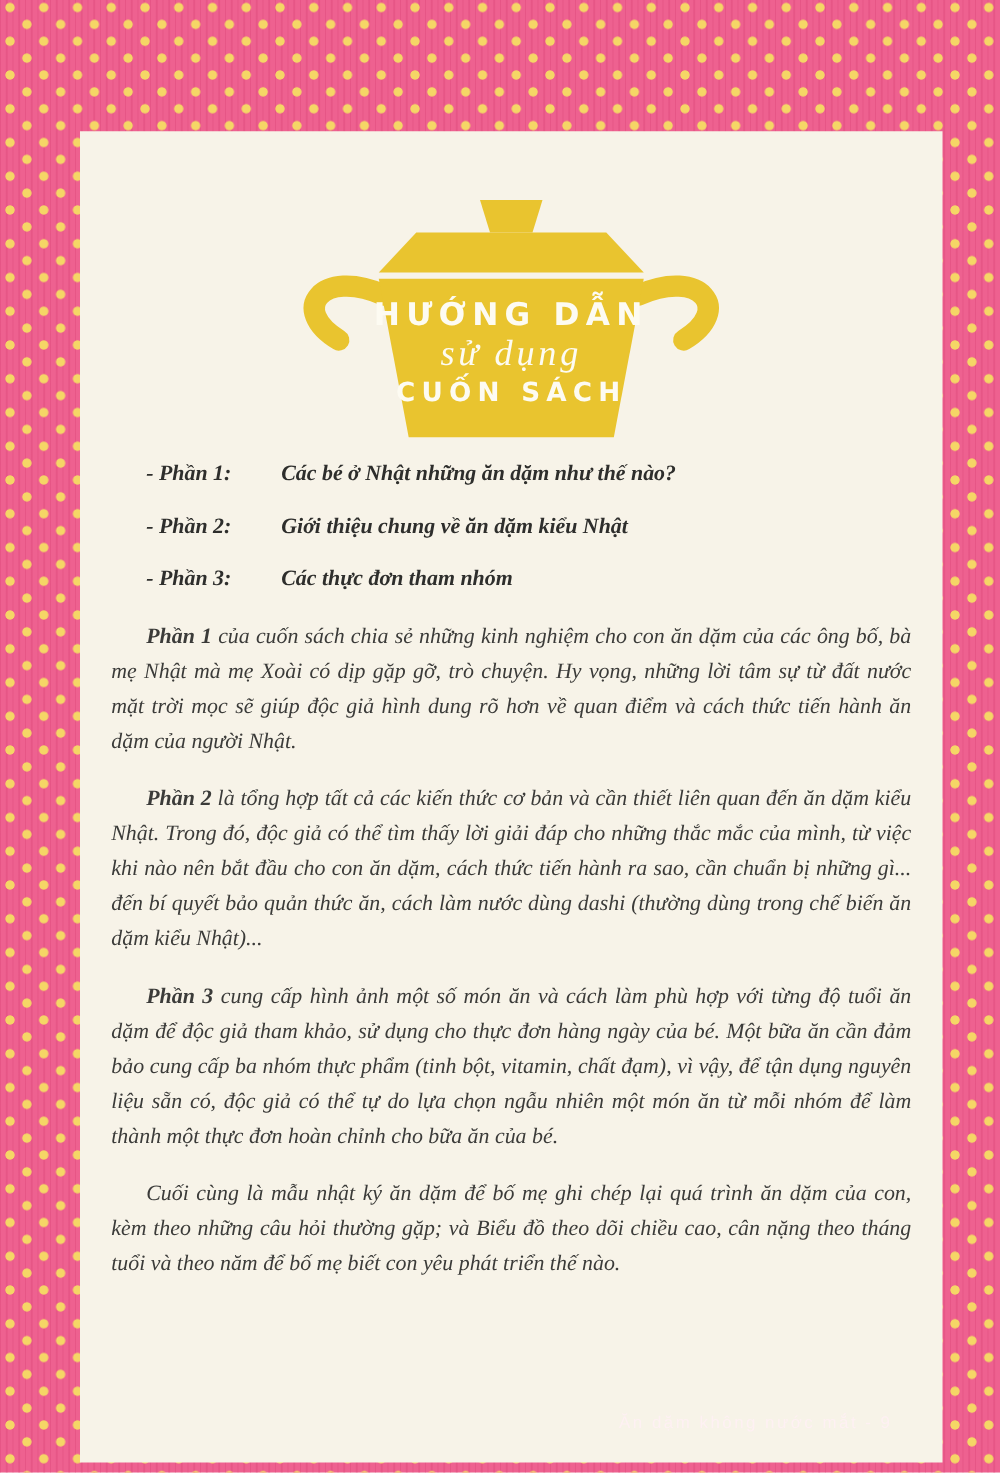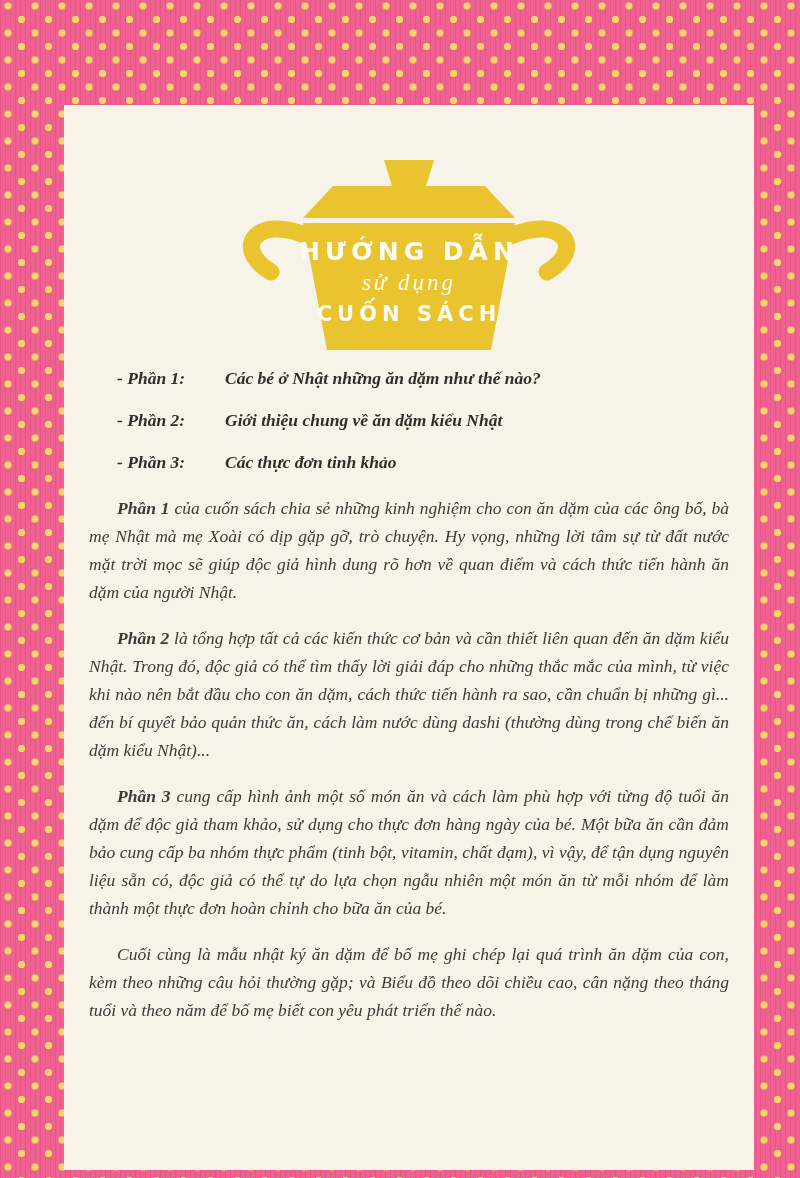--- a/index.html
+++ b/index.html
@@ -43,21 +43,21 @@
     left: 0; right: 0; top: 76px;
     text-align: center;
     color: #fdfbf2;
     font-family: "DejaVu Sans", "Liberation Sans", sans-serif;
   }
   .pot-line1 {
     font-size: 25px; font-weight: bold; letter-spacing: 5px; line-height: 32px;
   }
   .pot-line2 {
     font-family: "Liberation Serif", serif;
-    font-style: italic; font-size: 23px; line-height: 30px; letter-spacing: 3px;
+    font-style: italic; font-size: 29px; line-height: 30px; letter-spacing: 3px;
   }
   .pot-line3 {
     font-size: 21px; font-weight: bold; letter-spacing: 5px; line-height: 32px;
   }
 
   
   .intro {
     margin: 36px 0 0 0;
     font-size: 17.5px;
     line-height: 28px;
@@ -125,21 +125,21 @@
       <div class="toc-item">
         <span class="toc-label">- Phần 1:</span>
         <span class="toc-text">Các bé ở Nhật những ăn dặm như thế nào?</span>
       </div>
       <div class="toc-item">
         <span class="toc-label">- Phần 2:</span>
         <span class="toc-text">Giới thiệu chung về ăn dặm kiểu Nhật</span>
       </div>
       <div class="toc-item">
         <span class="toc-label">- Phần 3:</span>
-        <span class="toc-text">Các thực đơn tinh khảo</span>
+        <span class="toc-text">Các thực đơn tham nhóm</span>
       </div>
     </div>
 
     <p class="para"><strong>Phần 1</strong><span> của cuốn sách chia sẻ những kinh nghiệm cho con ăn dặm của các ông bố, bà mẹ Nhật mà mẹ Xoài có dịp gặp gỡ, trò chuyện. Hy vọng, những lời tâm sự từ đất nước mặt trời mọc sẽ giúp độc giả hình dung rõ hơn về quan điểm và cách thức tiến hành ăn dặm của người Nhật.</span></p>
 
     <p class="para"><strong>Phần 2</strong><span> là tổng hợp tất cả các kiến thức cơ bản và cần thiết liên quan đến ăn dặm kiểu Nhật. Trong đó, độc giả có thể tìm thấy lời giải đáp cho những thắc mắc của mình, từ việc khi nào nên bắt đầu cho con ăn dặm, cách thức tiến hành ra sao, cần chuẩn bị những gì... đến bí quyết bảo quản thức ăn, cách làm nước dùng dashi (thường dùng trong chế biến ăn dặm kiểu Nhật)...</span></p>
 
     <p class="para"><strong>Phần 3</strong><span> cung cấp hình ảnh một số món ăn và cách làm phù hợp với từng độ tuổi ăn dặm để độc giả tham khảo, sử dụng cho thực đơn hàng ngày của bé. Một bữa ăn cần đảm bảo cung cấp ba nhóm thực phẩm (tinh bột, vitamin, chất đạm), vì vậy, để tận dụng nguyên liệu sẵn có, độc giả có thể tự do lựa chọn ngẫu nhiên một món ăn từ mỗi nhóm để làm thành một thực đơn hoàn chỉnh cho bữa ăn của bé.</span></p>
 
     <p class="para"><strong></strong><span>Cuối cùng là mẫu nhật ký ăn dặm để bố mẹ ghi chép lại quá trình ăn dặm của con, kèm theo những câu hỏi thường gặp; và Biểu đồ theo dõi chiều cao, cân nặng theo tháng tuổi và theo năm để bố mẹ biết con yêu phát triển thế nào.</span></p>

